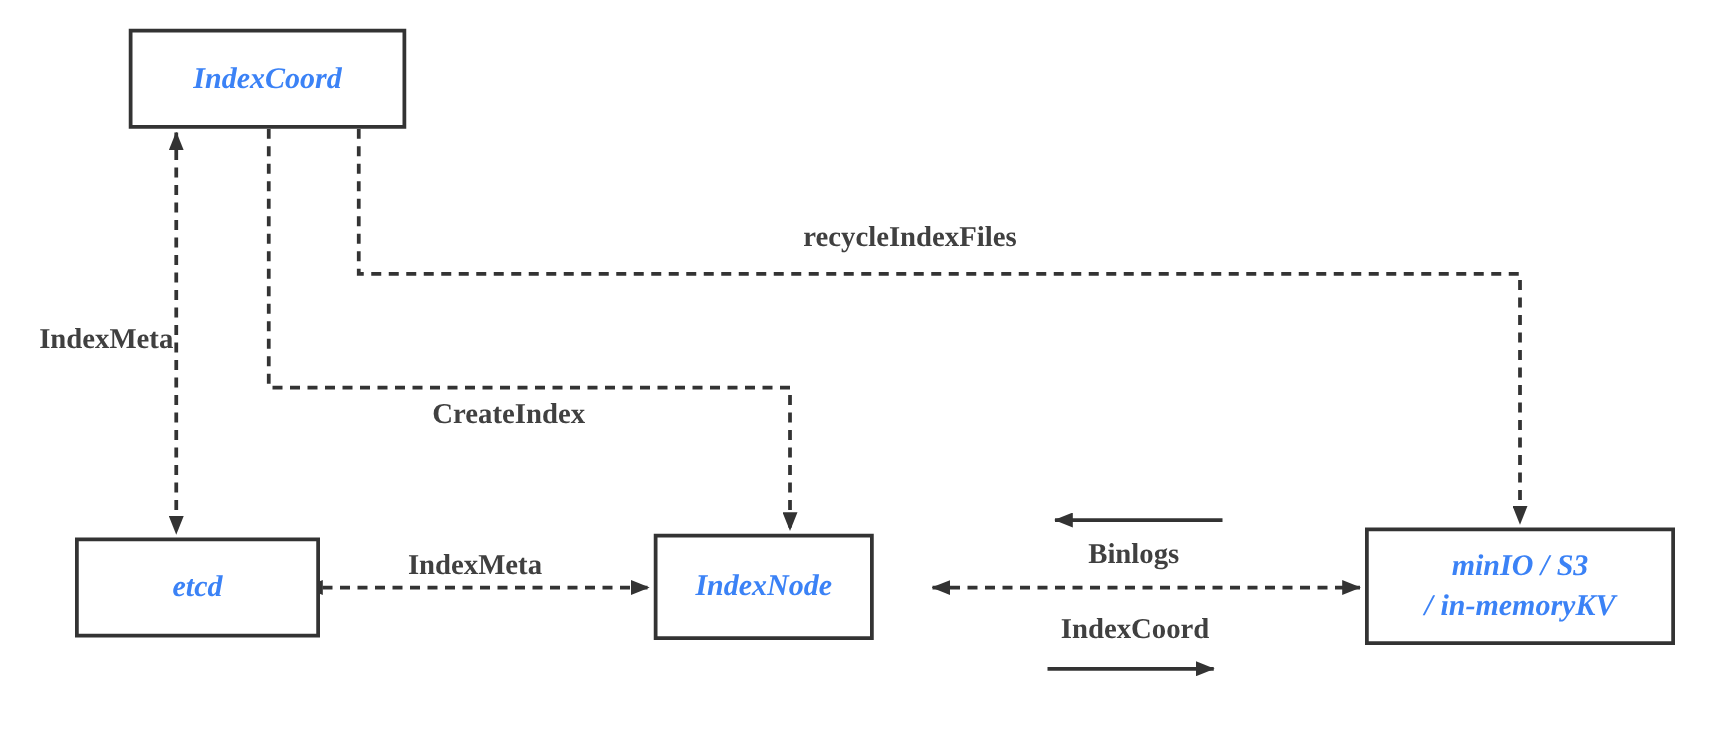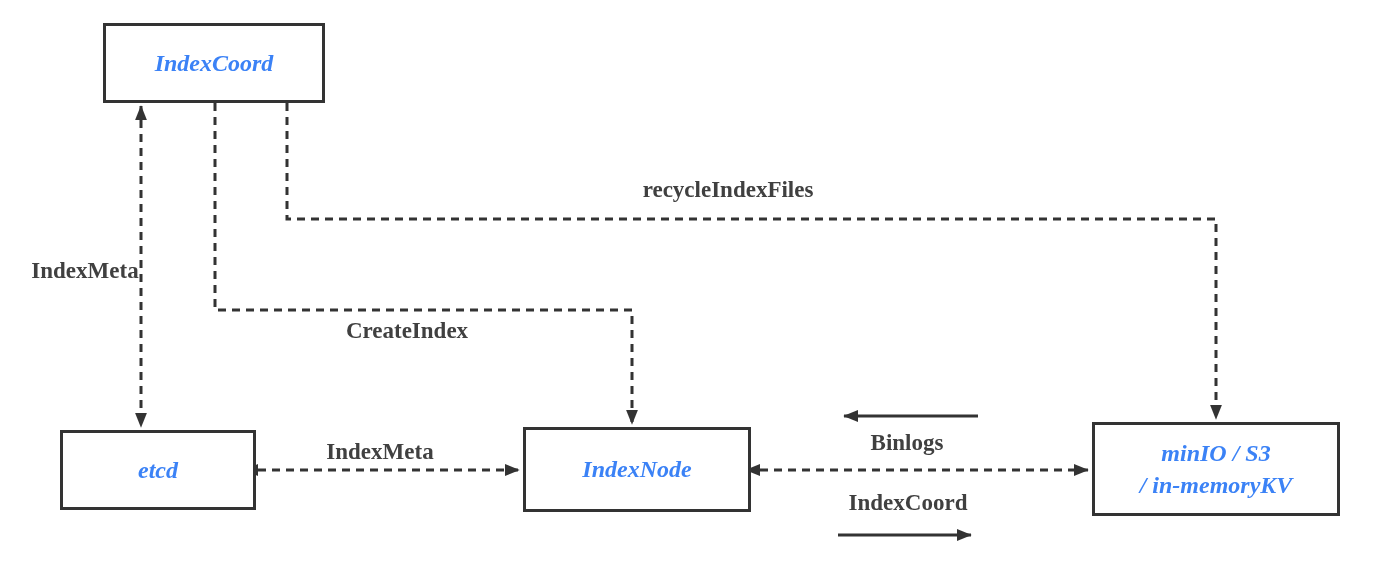--- a/index.html
+++ b/index.html
@@ -35,21 +35,21 @@
     justify-content: center;
     font-weight: bold;
     font-size: 24px;
     line-height: 1.35;
     color: #3b82f6;
     text-align: left;
     font-style: italic;
   }
   .node-indexcoord { left: 103px; top: 23px;  width: 222px; height: 80px; }
   .node-etcd       { left: 60px;  top: 430px; width: 196px; height: 80px; }
-  .node-indexnode  { left: 523px; top: 427px; width: 228px; height: 85px; }
+  .node-indexnode  { left: 523px; top: 427px; width: 176px; height: 85px; }
   .node-storage    { left: 1092px; top: 422px; width: 248px; height: 94px; }
   .edge-label {
     position: absolute;
     transform: translate(-50%, -50%);
     font-weight: bold;
     font-size: 23px;
     color: #404040;
     white-space: nowrap;
   }
   .lbl-indexmeta-left   { left: 85px;  top: 271px; }

